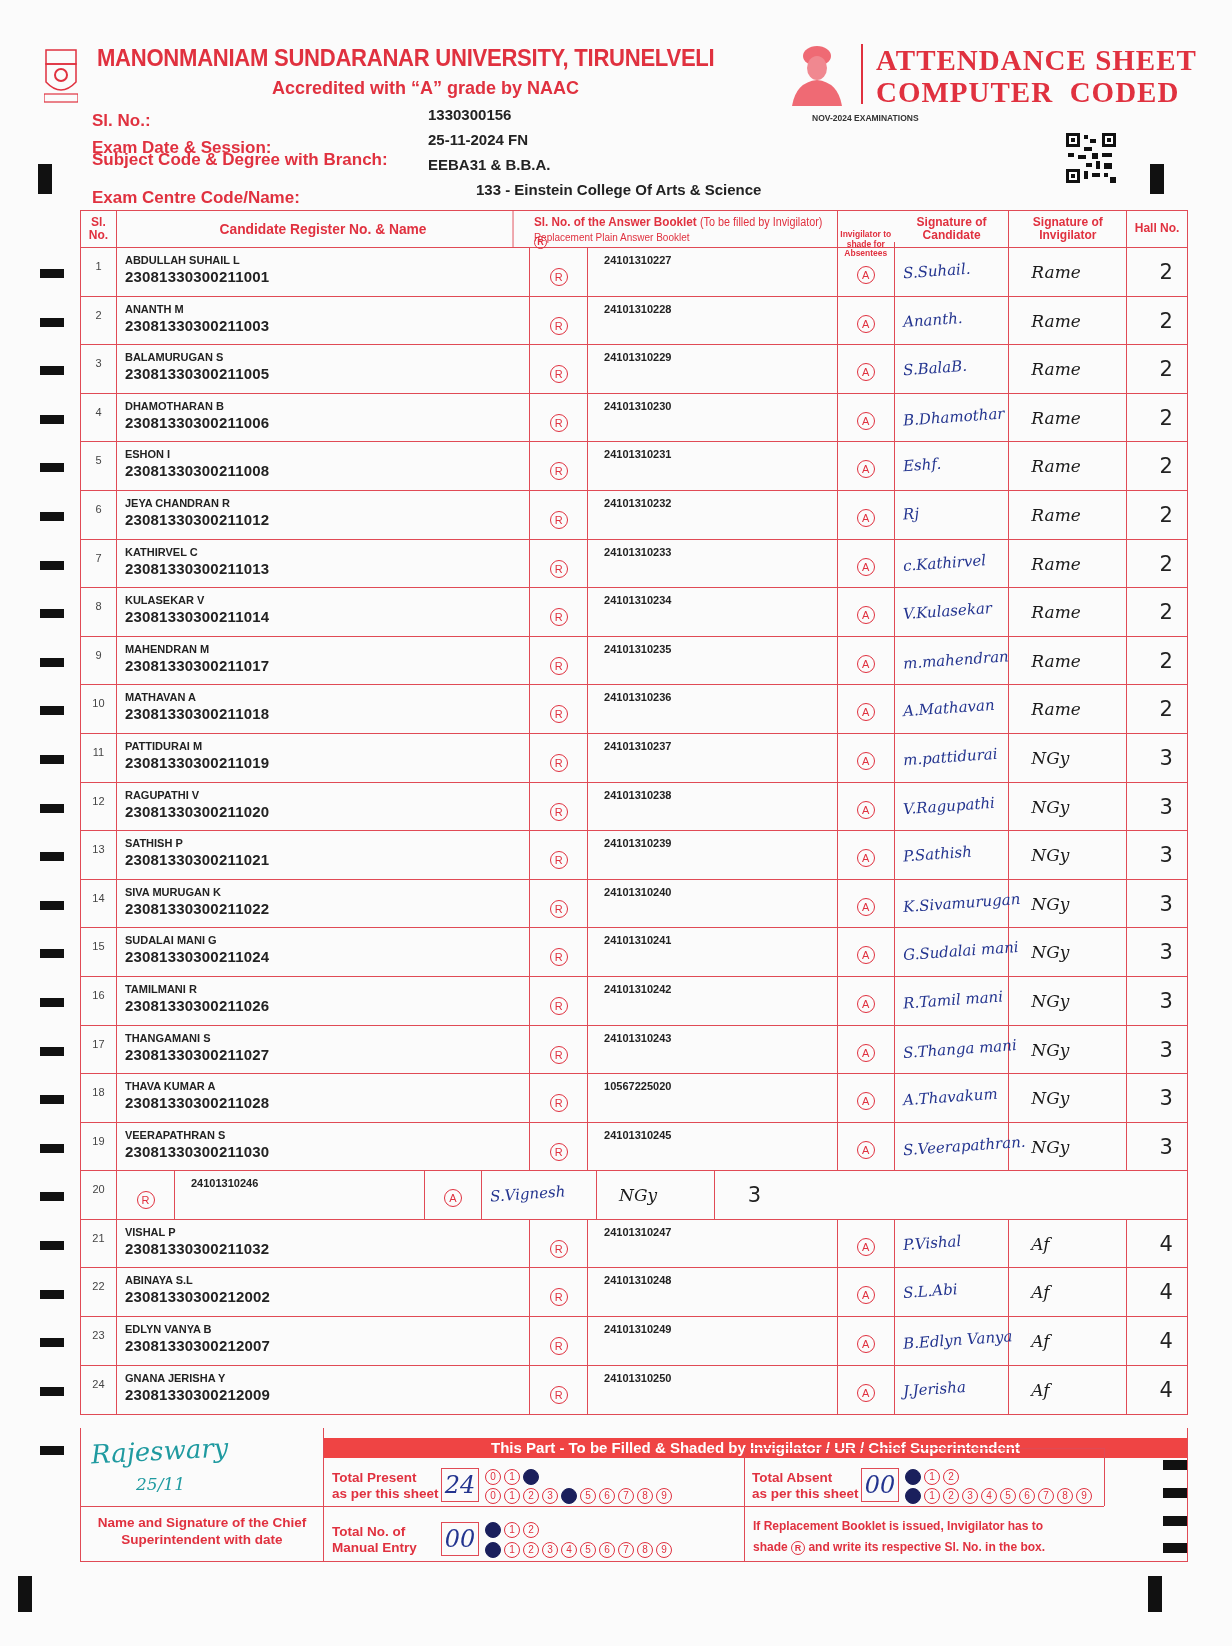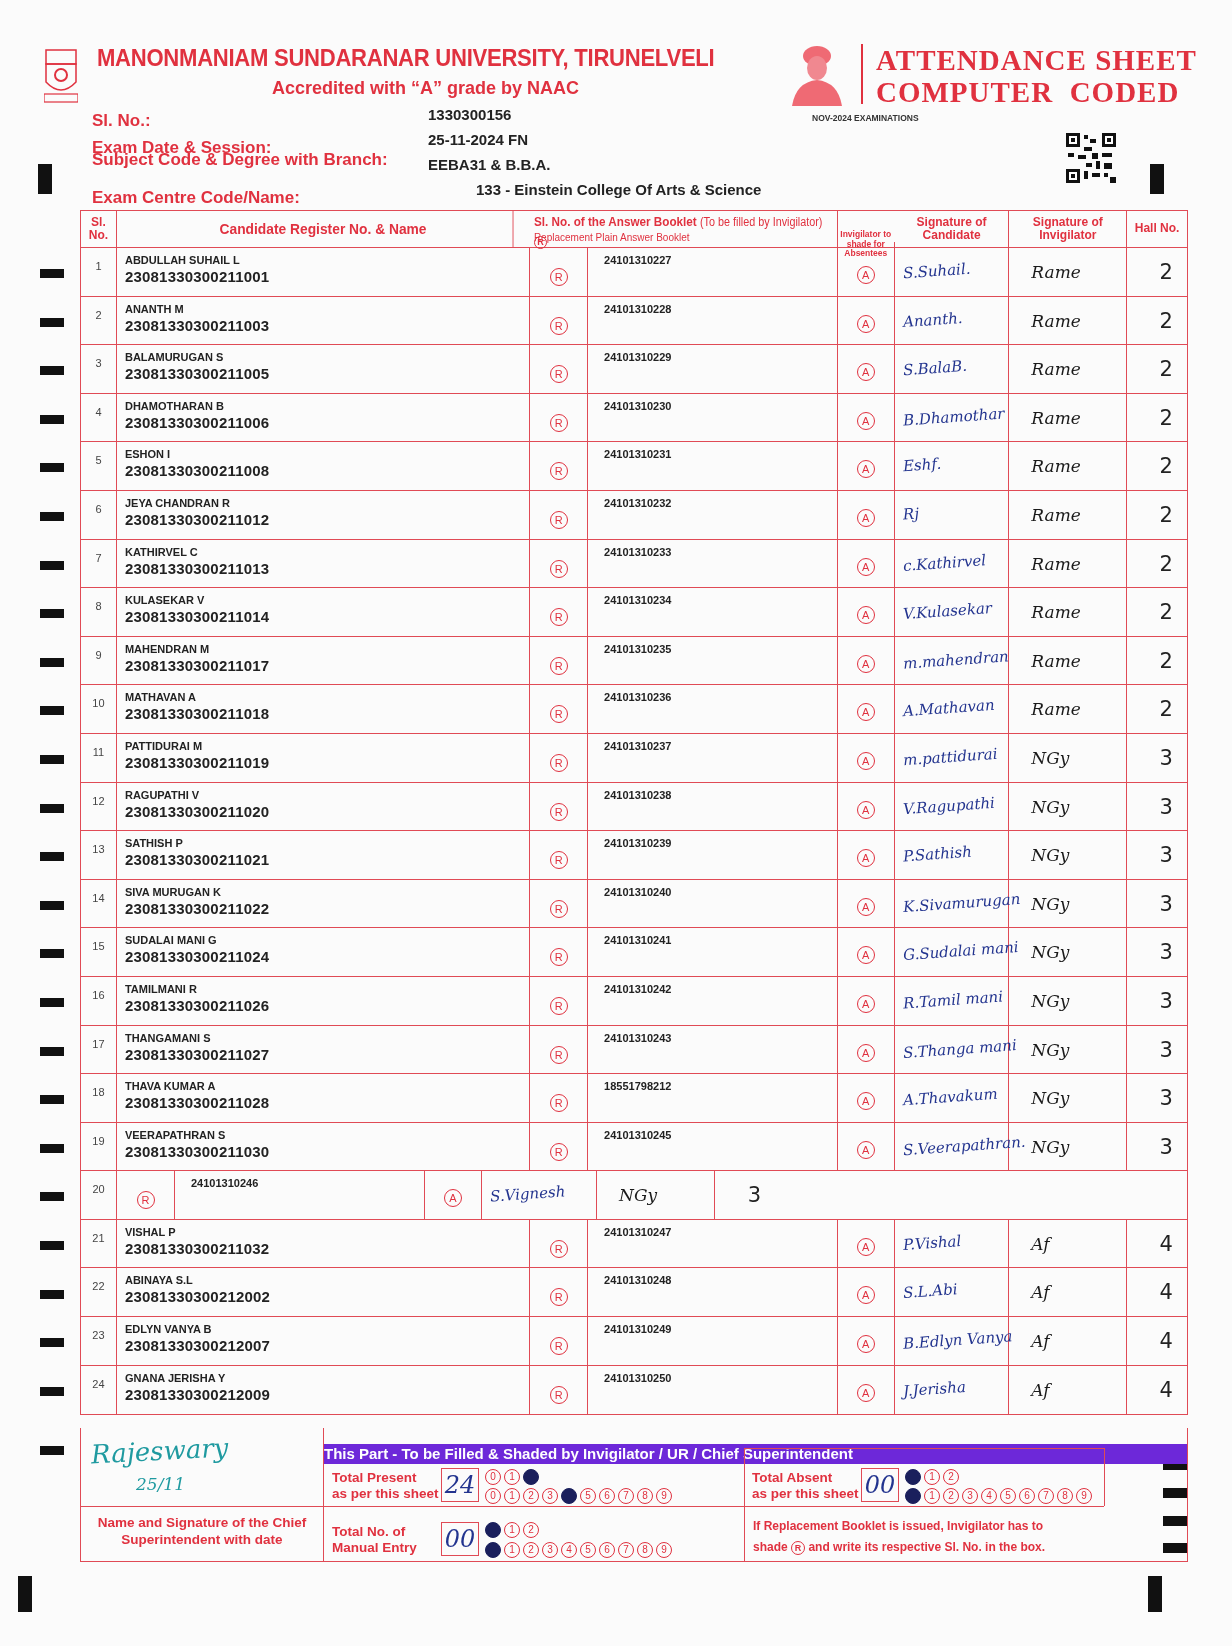--- a/index.html
+++ b/index.html
@@ -59,21 +59,21 @@
   .sig-inv { font-family: "DejaVu Serif", serif; font-style: italic; font-size: 17px; color: #1a1a1a; position: absolute; left: 22px; top: 14px; white-space: nowrap; }
   .hall { font-family: "DejaVu Sans", sans-serif; font-size: 21px; color: #222; position: absolute; right: 14px; top: 12px; }
 
   
   .footer { left: 80px; top: 1428px; width: 1108px; height: 134px; border: 1.5px solid #e04a55; border-top: none; }
   .chief-box { position: absolute; left: 0; top: 0; width: 243px; height: 100%; border-right: 1.2px solid #e04a55; }
   .chief-sig { position: absolute; left: 10px; top: 8px; font-family: "DejaVu Serif", serif; font-style: italic; font-size: 26px; color: #1f9aa0; transform: rotate(-3deg); white-space: nowrap; }
   .chief-date { position: absolute; left: 55px; top: 46px; font-family: "DejaVu Serif", serif; font-style: italic; font-size: 17px; color: #1f9aa0; }
   .chief-hline { position: absolute; left: 0; right: 0; top: 78px; border-top: 1.2px solid #e04a55; }
   .chief-label { position: absolute; left: 0; right: 0; top: 86px; text-align: center; color: #e0313f; font-weight: bold; font-size: 13.5px; line-height: 17px; }
-  .band { position: absolute; left: 243px; right: 0; top: 16px; height: 20px; background: #6d28d9; color: #fff; font-weight: bold; font-size: 15px; line-height: 20px; }
+  .band { position: absolute; left: 243px; right: 0; top: 10px; height: 20px; background: #ef4444; color: #fff; font-weight: bold; font-size: 15px; text-align: center; line-height: 20px; }
   .fsec { position: absolute; color: #e0313f; font-weight: bold; font-size: 13.5px; line-height: 16px; }
   .fbox { position: absolute; width: 38px; height: 34px; border: 1.2px solid #e04a55; font-family: "DejaVu Serif", serif; font-style: italic; font-size: 24px; color: #23348f; text-align: center; line-height: 32px; }
   .bubbles { position: absolute; display: flex; gap: 3px; }
   .bub { width: 16px; height: 16px; border: 1px solid #e0313f; border-radius: 50%; color: #e0313f; font-size: 10px; text-align: center; line-height: 14px; }
   .bub.filled { background: #1a1f5c; border-color: #1a1f5c; color: transparent; }
   .fdivh { position: absolute; border-top: 1.2px solid #e04a55; }
   .fdivv { position: absolute; border-left: 1.2px solid #e04a55; }
   .note { position: absolute; color: #e0313f; font-weight: bold; font-size: 12px; line-height: 21px; white-space: nowrap; }
   .note .rc { display: inline-block; width: 14px; height: 14px; border: 1px solid #e0313f; border-radius: 50%; font-size: 9px; text-align: center; line-height: 12px; vertical-align: middle; }
 </style>
@@ -648,21 +648,21 @@
           <div class="sl-num">18</div>
         </div>
         <div class="c c-name">
           <div class="cand-name">THAVA KUMAR A</div>
           <div class="cand-reg">23081330300211028</div>
         </div>
         <div class="c c-r">
           <div class="r-circle">R</div>
         </div>
         <div class="c c-bk">
-          <div class="booklet">18551798212</div>
+          <div class="booklet">10567225020</div>
         </div>
         <div class="c c-ab">
           <div class="a-circle">A</div>
         </div>
         <div class="c c-sc">
           <div class="sig">A.Thavakum</div>
         </div>
         <div class="c c-si">
           <div class="sig-inv">NGy</div>
         </div>

